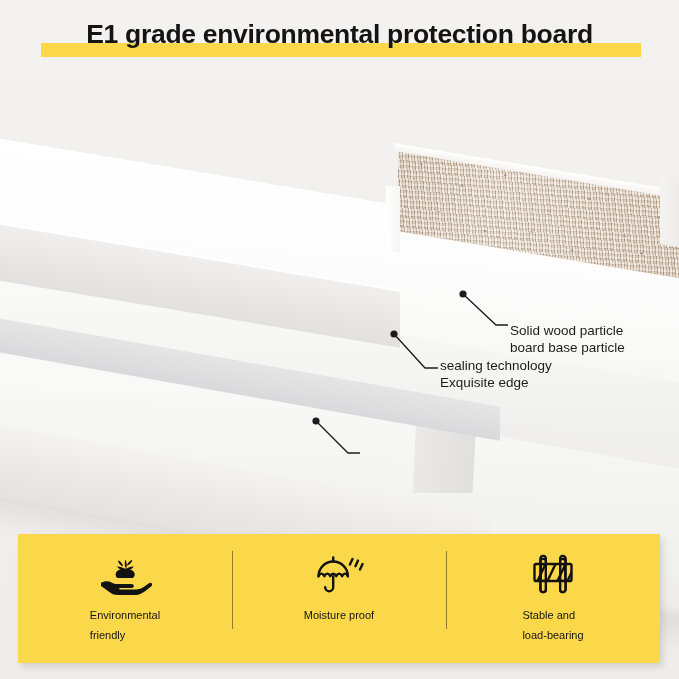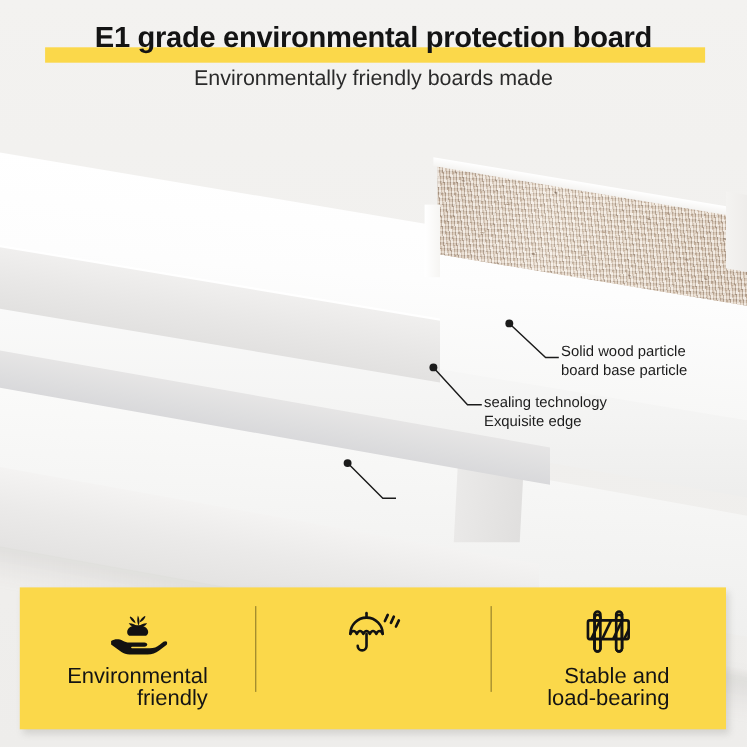--- a/index.html
+++ b/index.html
@@ -242,21 +242,21 @@
   }
 
   
   .annot {
     position: absolute;
     font-size: 13.5px;
     color: #1c1c1c;
     line-height: 16.5px;
     white-space: nowrap;
   }
-  .annot-particle { left: 510px; top: 312px; }
+  .annot-particle { left: 510px; top: 323px; }
   .annot-edge     { left: 440px; top: 358px; }
   .annot-matte    { left: 362px; top: 446px; }
 
   .leader {
     position: absolute;
     left: 0;
     top: 0;
     width: 679px;
     height: 679px;
     pointer-events: none;
@@ -298,39 +298,38 @@
     opacity: 0.75;
   }
   .feature-icon {
     height: 48px;
     display: flex;
     align-items: center;
     justify-content: center;
   }
   .feature-label {
     margin-top: 7px;
-    font-size: 20px;
+    font-size: 11px;
     color: #141414;
-    text-align: right;
+    text-align: left;
     line-height: 20px;
   }
   .feature-label .l2 { display: block; }
 </style>
 </head>
 <body>
 
 <div id="page">
 
   <div class="header">
     <div class="title-wrap">
       <div class="title-highlight"></div>
       <div class="title-text">E1 grade environmental protection board</div>
     </div>
     <div class="subtitle">
-      <span>Environmentally friendly boards made</span>
     </div>
   </div>
 
   <div class="scene">
 
     <div class="board-bot-shadow"></div>
     <div class="board-bot-face"></div>
     <div class="board-bot-front"></div>
     <div class="board-bot-right"></div>
 
@@ -396,20 +395,23 @@
             <g fill="none" stroke="#121212" stroke-width="2.4" stroke-linecap="round" stroke-linejoin="round">
               <path d="M6.5 25.2c0-8.1 6.6-14.7 14.7-14.7s14.7 6.6 14.7 14.7"></path>
               <path d="M6.5 25.2c1.6-3.4 4.2-3.4 5.9 0 1.6-3.4 4.2-3.4 5.9 0 1.6-3.4 4.2-3.4 5.9 0 1.6-3.4 4.2-3.4 5.9 0 1.6-3.4 4.2-3.4 5.8 0"></path>
               <path d="M21.2 25.2v11.0c0 2.2-1.8 4.0-4.0 4.0s-4.0-1.8-4.0-4.0"></path>
               <path d="M21.2 10.5V6.4"></path>
               <path d="M40.5 8.0l-2.6 5.6"></path>
               <path d="M46.0 9.6l-2.6 5.6"></path>
               <path d="M50.6 13.0l-2.6 5.6"></path>
             </g>
           </svg>
+        </div>
+        <div class="feature-label">
+          <span>Moisture proof</span>
         </div>
       </div>
 
       <div class="feature">
         <div class="feature-icon">
           <svg width="54" height="46" viewBox="0 0 54 46">
             <defs>
               <clipPath id="barrierClip">
                 <rect x="8.5" y="13.0" width="37" height="17" rx="1.6"></rect>
               </clipPath>

